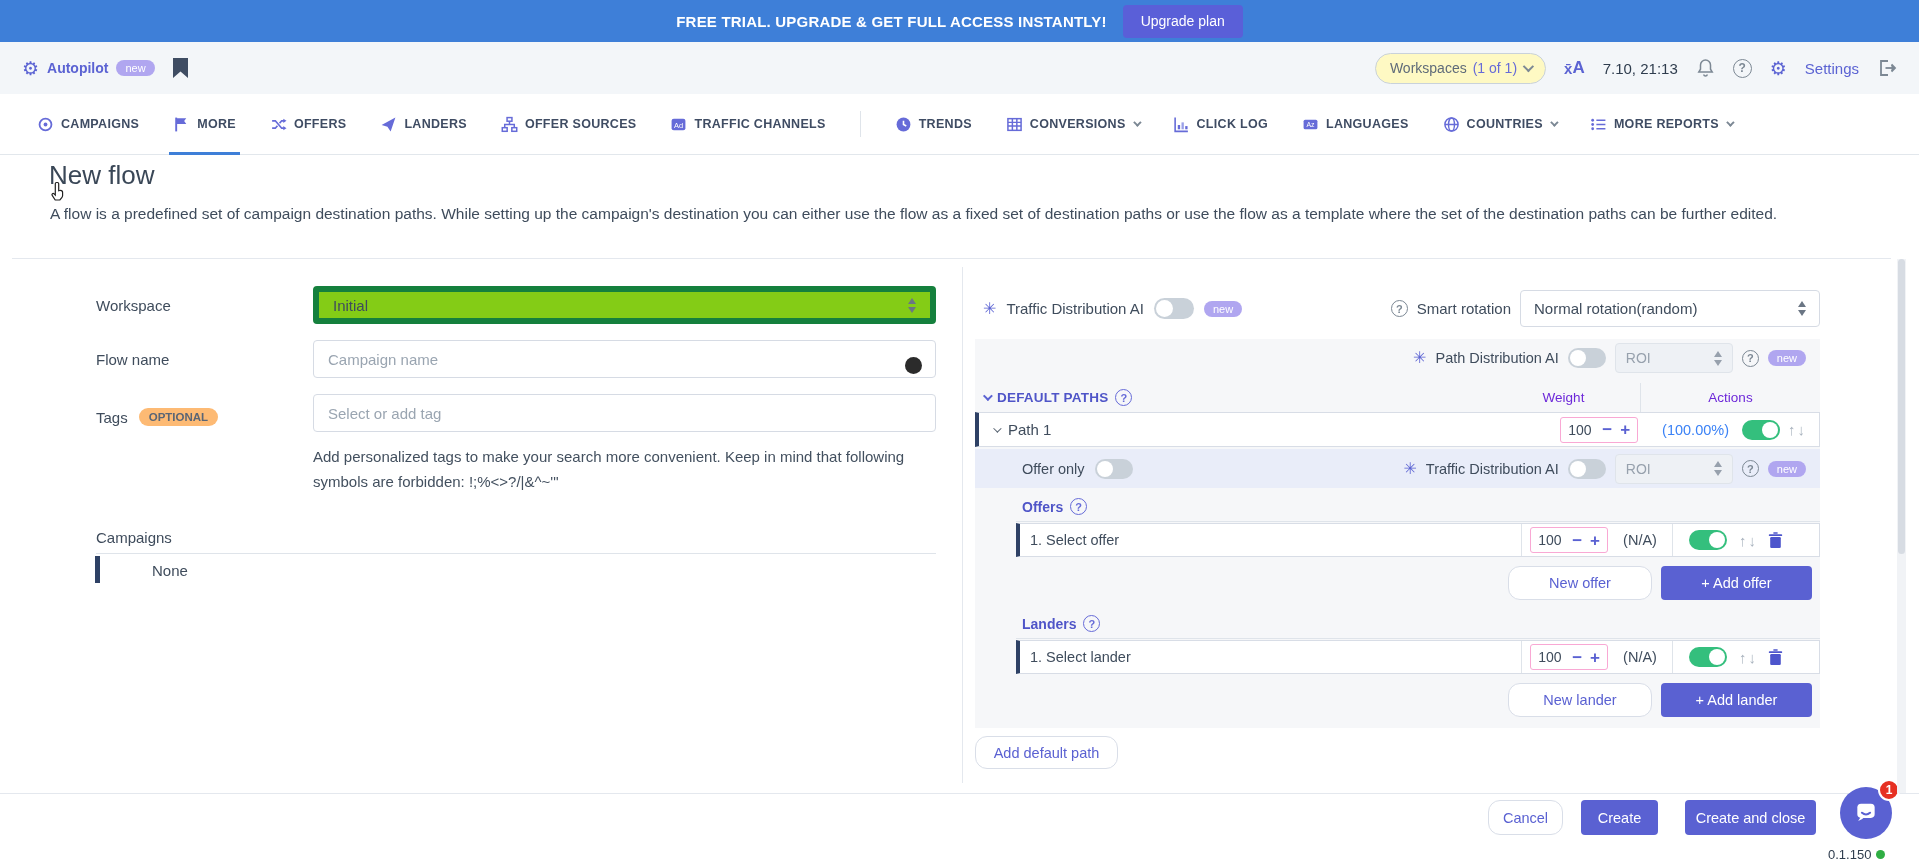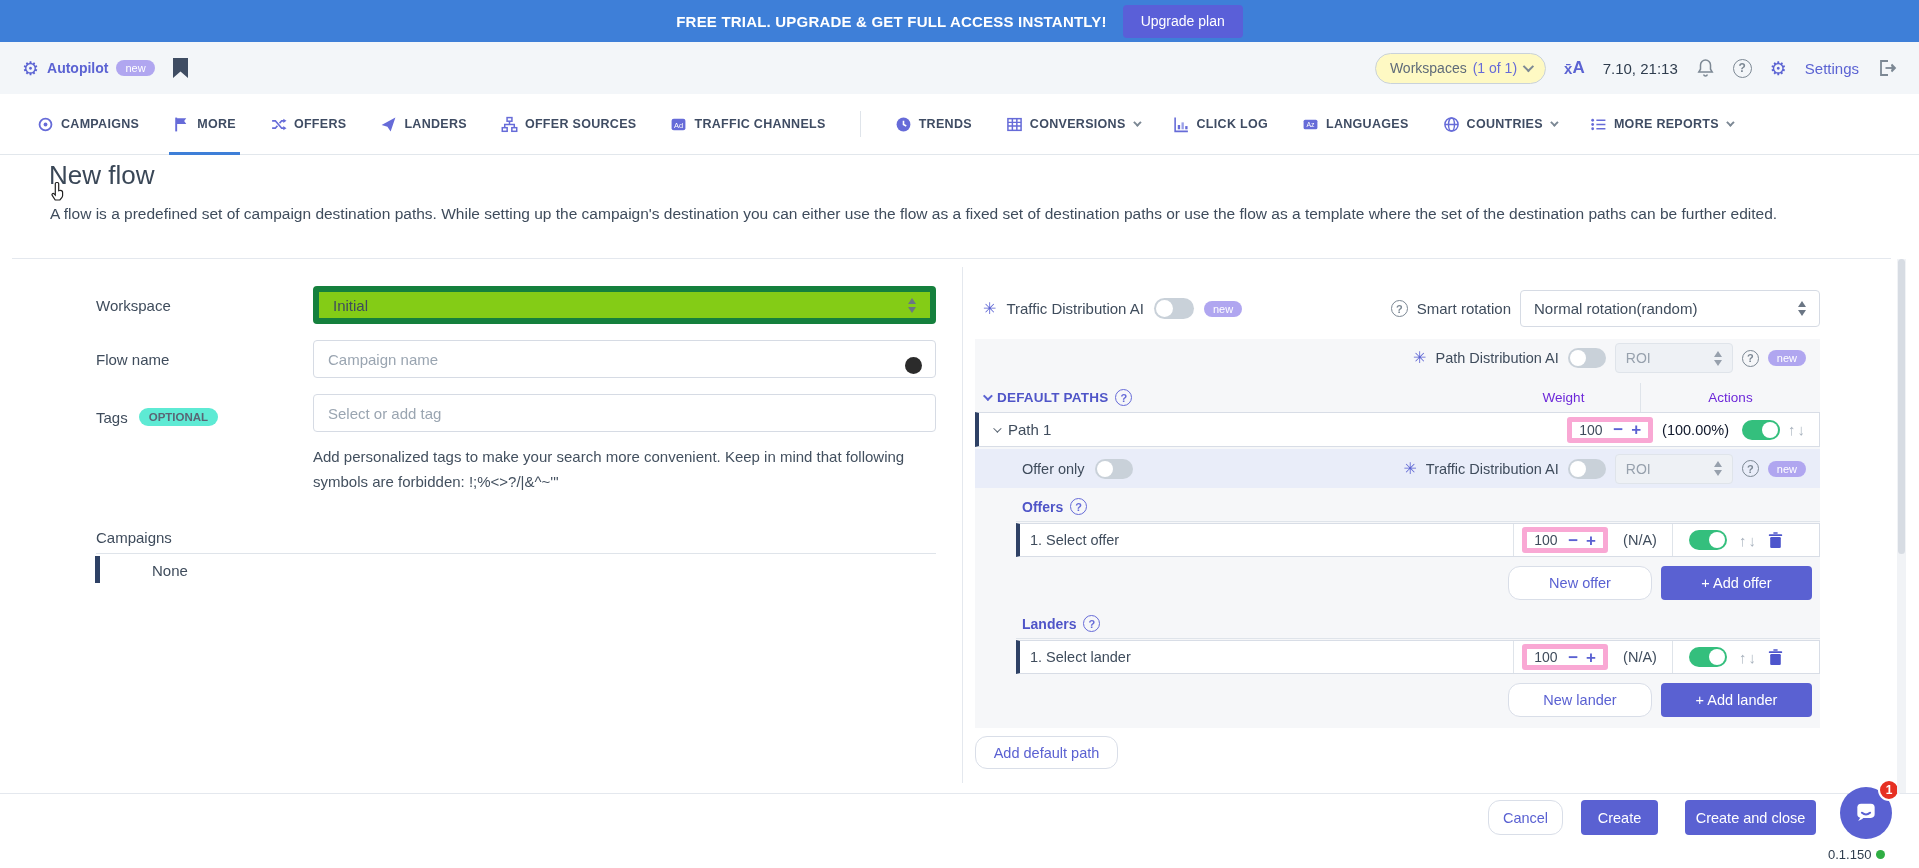--- a/index.html
+++ b/index.html
@@ -57,21 +57,21 @@
   .f-field { position:absolute; left:313px; width:623px; height:38px; border:6px solid #15803d;
              border-radius:4px; background:#84cc16; display:flex; align-items:center; padding:0 14px;
              font-size:15px; color:#3f4c5c; }
   .f-input { position:absolute; left:313px; width:623px; height:38px; border:1px solid #d6dbe4;
              border-radius:4px; padding:0 14px; font-size:15px; color:#3f4c5c; font-family:"Liberation Sans",sans-serif; }
   .f-input::placeholder { color:#9aa5b1; }
   .spinner { margin-left:auto; display:flex; flex-direction:column; gap:3px; align-items:center; }
   .spin-up { width:0;height:0;border-left:4.5px solid transparent;border-right:4.5px solid transparent;border-bottom:6px solid #6b7684; }
   .spin-dn { width:0;height:0;border-left:4.5px solid transparent;border-right:4.5px solid transparent;border-top:6px solid #6b7684; }
   .dot-black { position:absolute; left:905px; top:357px; width:17px; height:17px; border-radius:50%; background:#2b2b2b; }
-  .badge-opt { background:#5eead4; color:#5a6575; font-size:11.5px; font-weight:bold; border-radius:10px; padding:3px 10px; }
+  .badge-opt { background:#fdba74; color:#5a6575; font-size:11.5px; font-weight:bold; border-radius:10px; padding:3px 10px; }
   .hint { position:absolute; left:313px; top:444px; width:640px; font-size:15px; color:#43505f; line-height:25px; }
   .camp-label { position:absolute; left:96px; top:529px; font-size:15px; color:#3f4c5c; }
   .camp-rule { position:absolute; left:96px; top:553px; width:840px; height:1px; background:#dfe4ea; }
   .camp-bar { position:absolute; left:95px; top:556px; width:5px; height:27px; background:#2e4165; }
   .camp-none { position:absolute; left:152px; top:562px; font-size:15px; color:#3f4c5c; }
 
   
   .ai-icon { color:#5b63d3; font-size:16px; line-height:1; }
   .toggle { width:40px; height:21px; border-radius:11px; background:#c9d1d9; position:relative; cursor:pointer; flex:none; }
   .toggle:after { content:""; position:absolute; top:2px; left:2px; width:17px; height:17px; border-radius:50%; background:#fff; }
@@ -101,25 +101,25 @@
   .chev-dn-purple { width:7px;height:7px;border-right:2px solid #5b63d3;border-bottom:2px solid #5b63d3;transform:rotate(45deg) translateY(-2px); }
   .chev-dn-dark { width:6px;height:6px;border-right:1.8px solid #55616f;border-bottom:1.8px solid #55616f;transform:rotate(45deg) translateY(-2px); }
   .dp-title { color:#4f55c8; font-size:13.5px; font-weight:bold; letter-spacing:.2px; }
   .dp-cols { margin-left:auto; display:flex; align-items:stretch; height:29px; }
   .dp-col { display:flex; align-items:center; justify-content:center; font-size:13.5px; color:#6d28d9; }
   .dp-col.w { width:153px; } .dp-col.a { width:180px; border-left:1px solid #dfe4ea; }
 
   .path-row { position:absolute; left:975px; top:412px; width:845px; height:35px; background:#fff;
               border:1px solid #d8dde6; border-left:4px solid #2e4165; display:flex; align-items:center; }
   .path-name { display:flex; align-items:center; gap:9px; padding-left:14px; font-size:15px; color:#3f4c5c; flex:1; }
-  .stepper { display:flex; align-items:center; border:5px solid #f9a8d4; border-radius:3px; height:26px;
+  .stepper { display:flex; align-items:center; border:1px solid #f9a8d4; border-radius:3px; height:26px;
              background:#fff; padding:0 7px; gap:8px; }
   .step-num { font-size:14px; color:#3f4c5c; min-width:26px; }
   .step-btn { color:#5a61d2; font-size:17px; font-weight:bold; cursor:pointer; line-height:1; }
-  .pct { font-size:14.5px; color:#0f172a; margin-left:9px; }
+  .pct { font-size:14.5px; color:#3b82f6; margin-left:24px; }
   .arrows { display:flex; gap:2px; font-size:15px; color:#aab4bf; }
   .cellline { width:1px; align-self:stretch; background:#dfe4ea; }
 
   .offeronly-row { position:absolute; left:975px; top:449px; width:845px; height:39px; background:#e9edf9;
                    display:flex; align-items:center; gap:10px; padding:0 14px 0 47px; }
   .oo-label { font-size:14.5px; color:#3f4c5c; }
   .oo-right { margin-left:auto; display:flex; align-items:center; gap:9px; }
 
   .sec-title { position:absolute; left:1022px; display:flex; align-items:center; gap:7px; }
   .sec-title span.t { color:#4f55c8; font-size:14px; font-weight:bold; }

